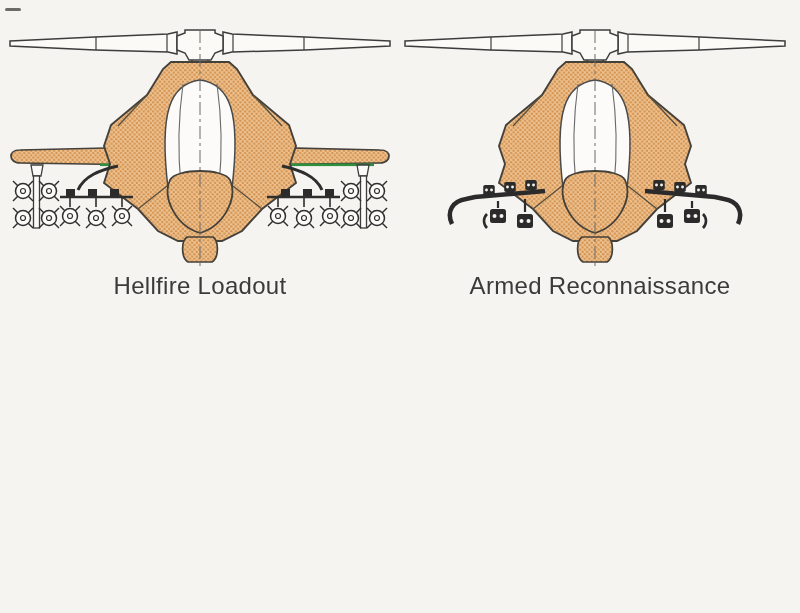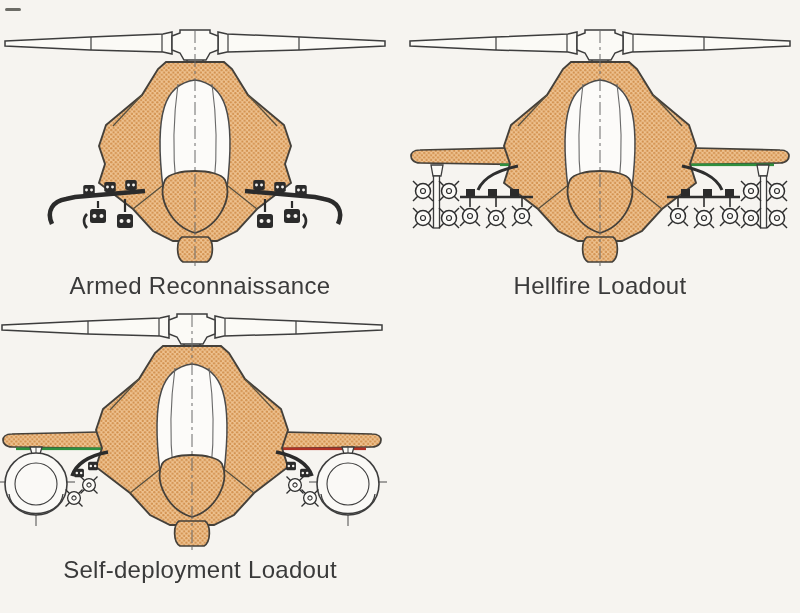--- a/index.html
+++ b/index.html
@@ -170,47 +170,36 @@
       <use href="#wdl"></use>
       <use href="#wdl" transform="matrix(-1 0 0 1 400 0)"></use>
     </g>
   </defs>
 </svg>
 
 <div class="corner-mark"></div>
 
 <div class="figure">
 
-  <section class="panel r1 p2">
-    <svg class="heli" viewBox="0 0 400 285">
-      <use href="#rotor"></use>
-      <use href="#airframe"></use>
-      <use href="#w-recon"></use>
-    </svg>
-    <div class="caption">Armed Reconnaissance</div>
-  </section>
-
   <section class="panel r1 p1">
     <svg class="heli" viewBox="0 0 400 285">
       <use href="#rotor"></use>
       <use href="#wings"></use>
       <rect x="100" y="163.5" width="46" height="2.6" fill="#2f8f3e"></rect>
       <rect x="260" y="163.5" width="114" height="2.6" fill="#2f8f3e"></rect>
       <use href="#airframe"></use>
       <use href="#w-hellfire"></use>
     </svg>
     <div class="caption">Hellfire Loadout</div>
   </section>
 
-
-  <section class="panel r2 p4">
+  <section class="panel r1 p2">
     <svg class="heli" viewBox="0 0 400 285">
       <use href="#rotor"></use>
-      <use href="#wings"></use>
-      <rect x="24" y="163.5" width="118" height="2.6" fill="#2f8f3e"></rect>
-      <rect x="258" y="163.5" width="116" height="2.6" fill="#b03226"></rect>
       <use href="#airframe"></use>
-      <use href="#w-selfdeploy"></use>
+      <use href="#w-recon"></use>
     </svg>
-    <div class="caption">Self-deployment Loadout</div>
+    <div class="caption">Armed Reconnaissance</div>
   </section>
 
+
+
 </div>
 
 </body></html>

